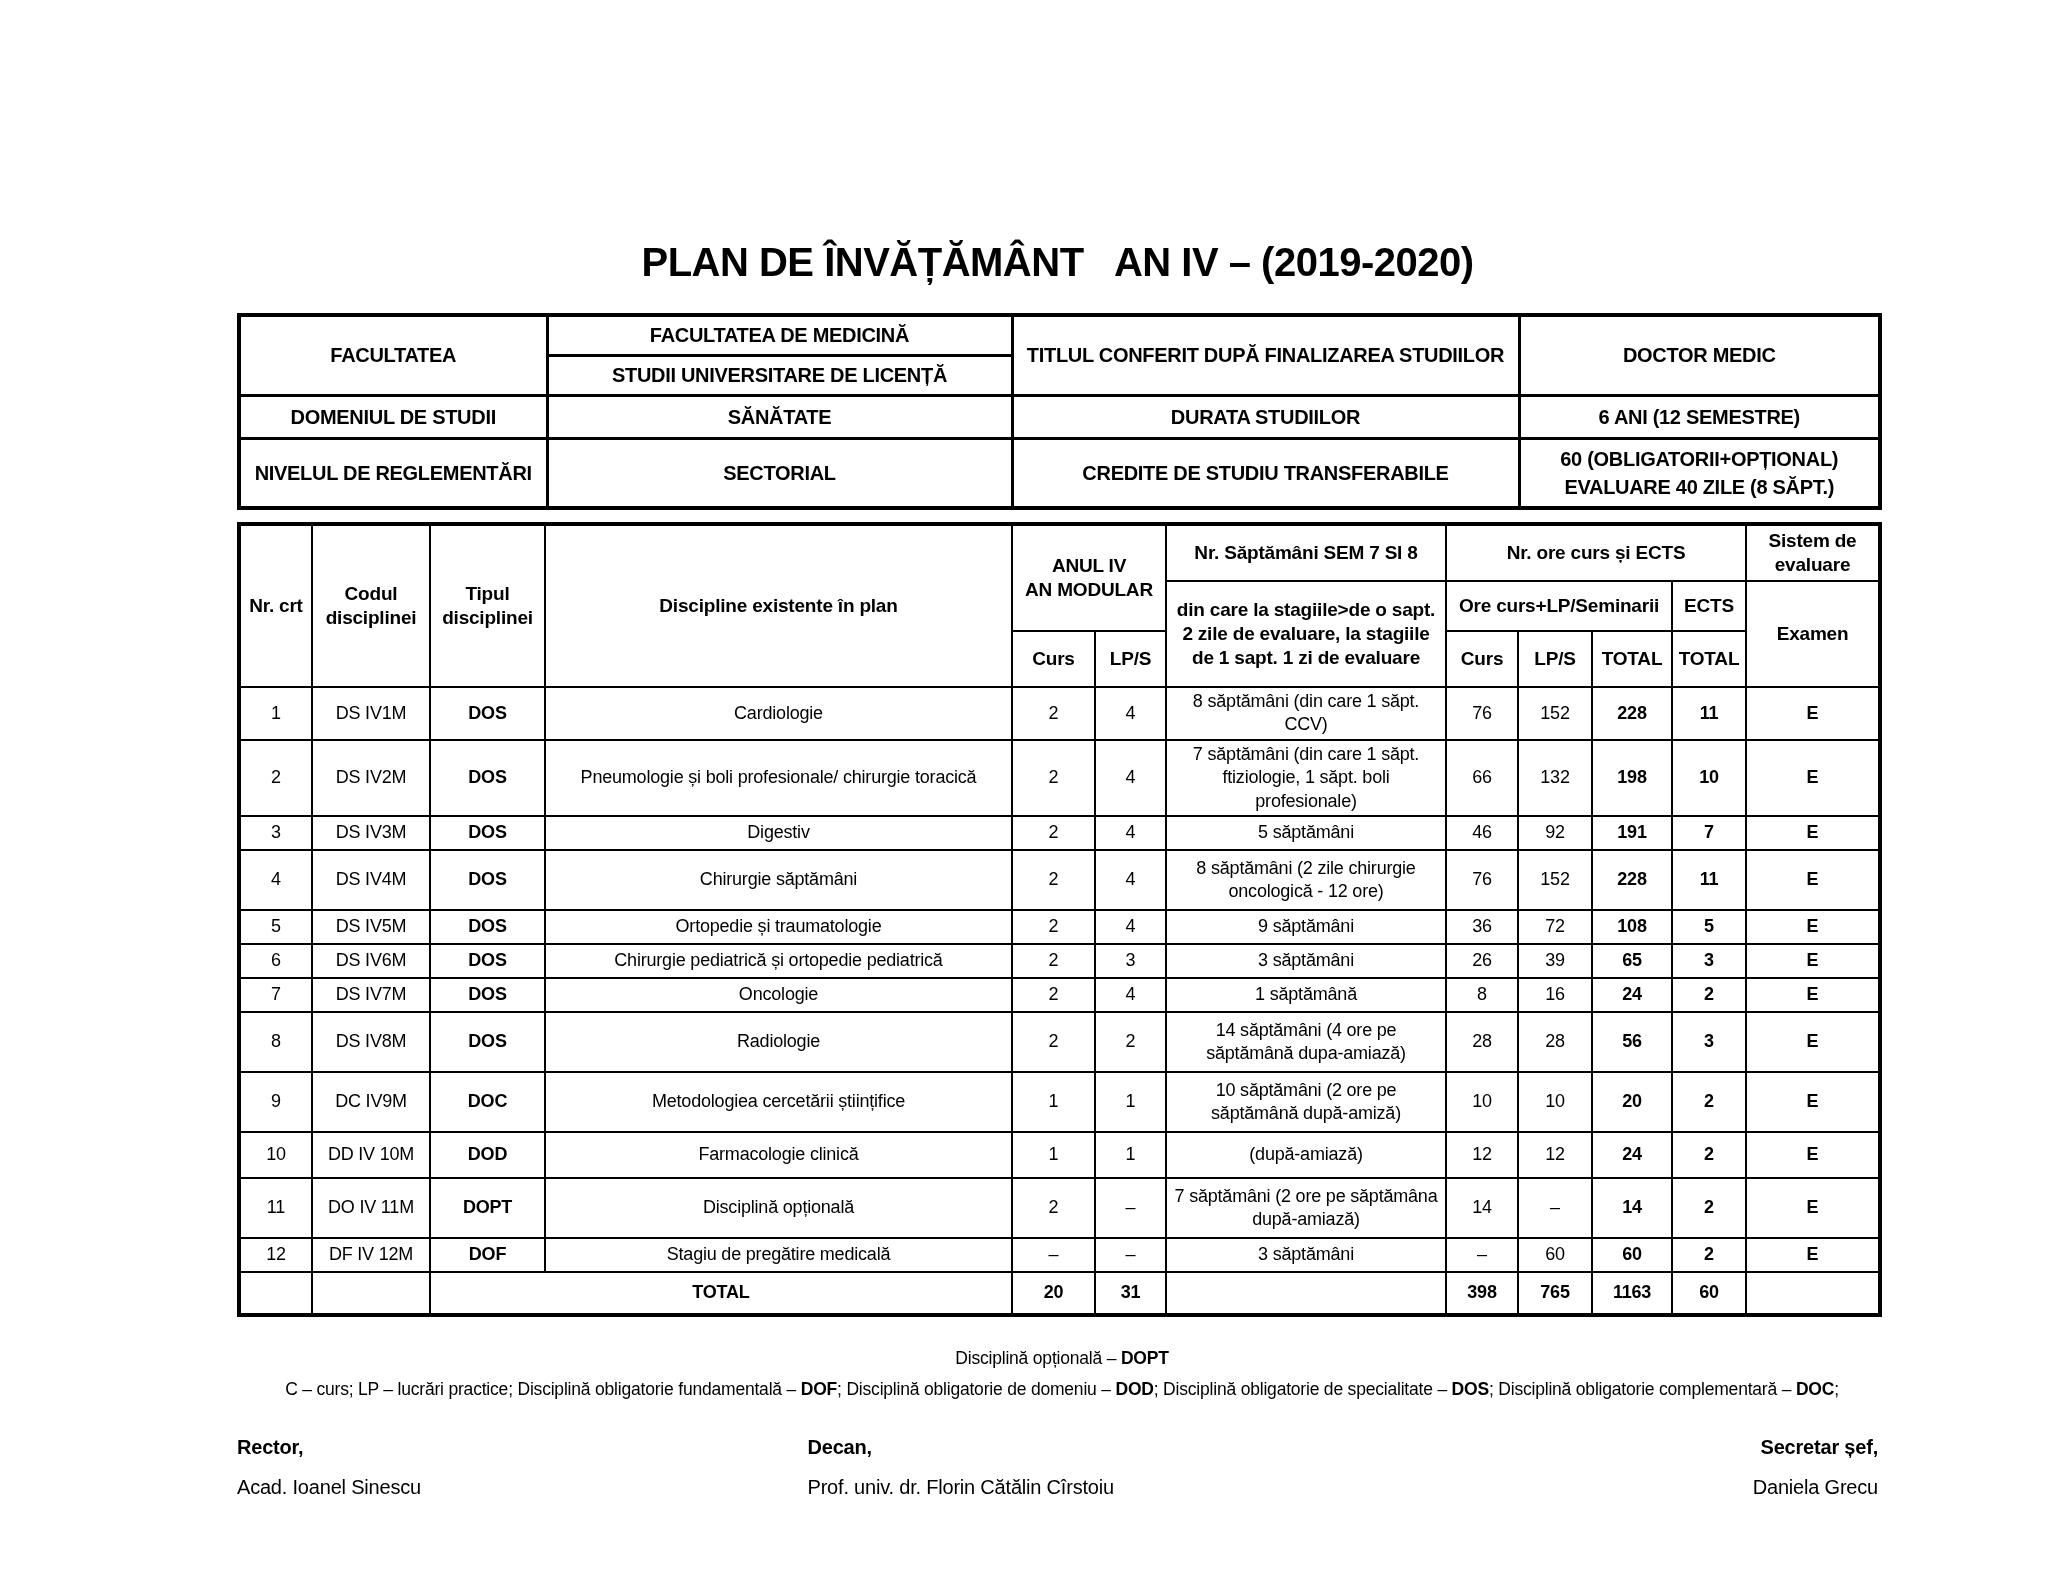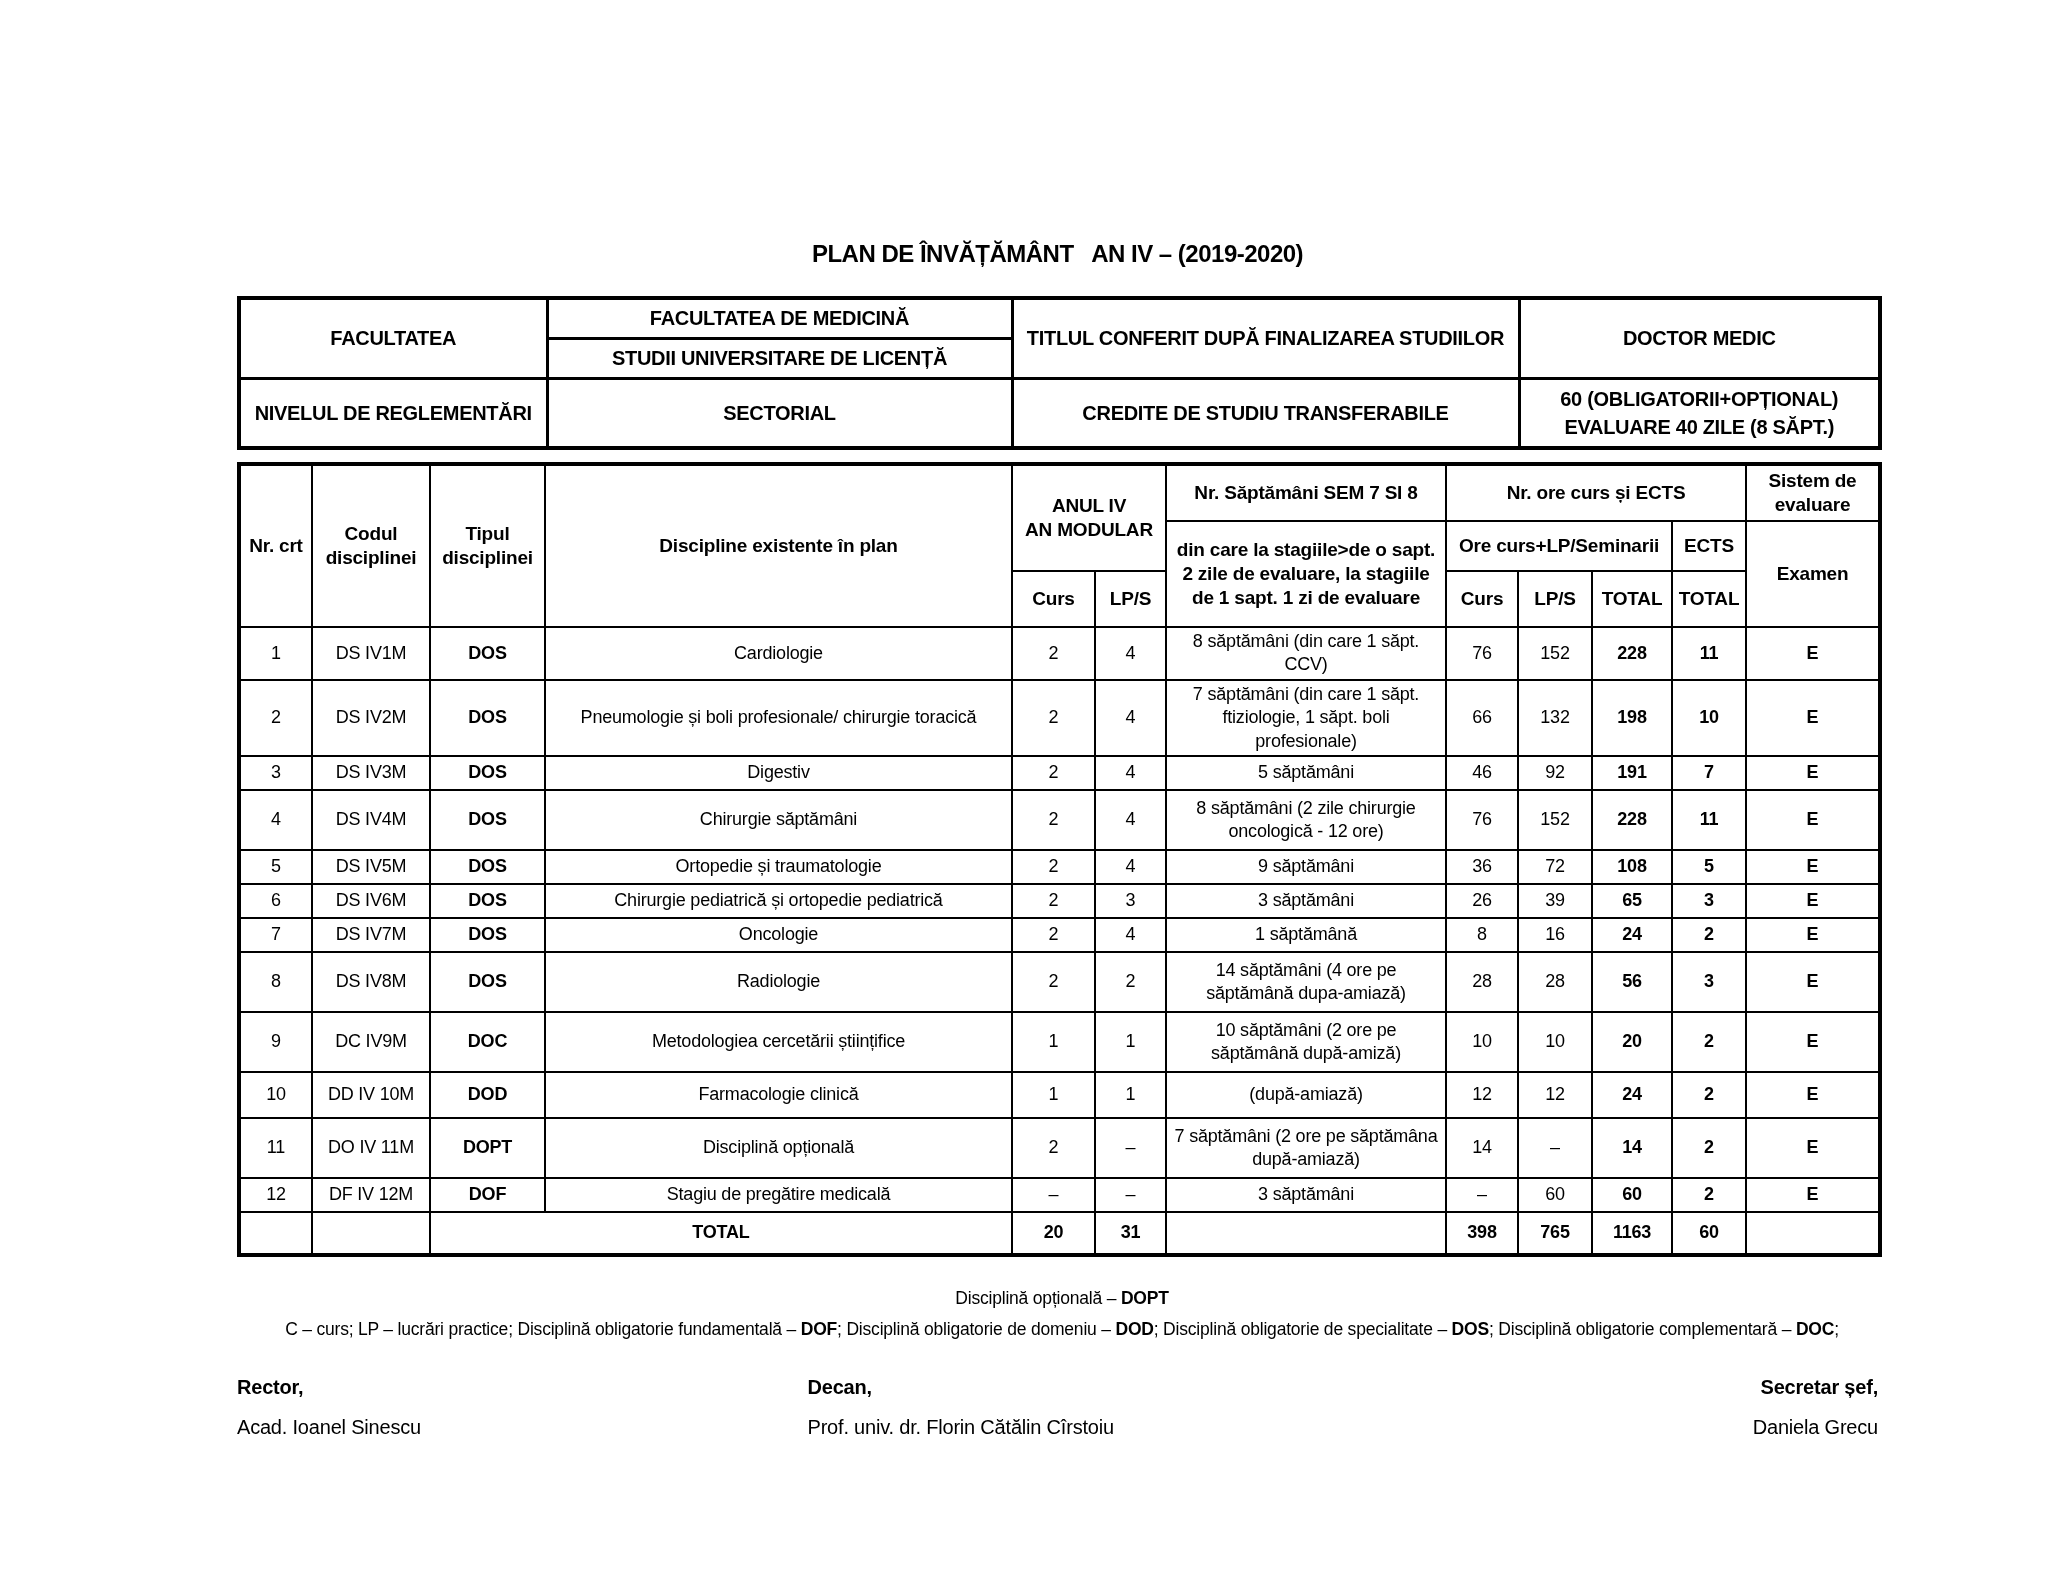--- a/index.html
+++ b/index.html
@@ -10,21 +10,21 @@
     background: #ffffff;
     color: #000000;
     font-family: "Liberation Sans", sans-serif;
     overflow: hidden;
   }
   .content { margin-left: 237px; width: 1641px; }
 
   .doc-title {
     padding-top: 240px;
     text-align: center;
-    font-size: 24px;
+    font-size: 40px;
     font-weight: bold;
     letter-spacing: -0.5px;
     white-space: pre;
   }
 
   table { border-collapse: collapse; table-layout: fixed; }
 
   
   .info-table { margin-top: 28px; width: 1641px; border: 4px solid #000; }
   .info-table td {
@@ -121,20 +121,26 @@
       </colgroup>
       <tbody>
           <tr>
         <td>FACULTATEA</td>
         <td class="p0">
           <div class="split-top">FACULTATEA DE MEDICINĂ</div>
           <div class="split-bottom">STUDII UNIVERSITARE DE LICENȚĂ</div>
         </td>
         <td>TITLUL CONFERIT DUPĂ FINALIZAREA STUDIILOR</td>
         <td>DOCTOR MEDIC</td>
+      </tr>
+      <tr class="info-r2">
+        <td>DOMENIUL DE STUDII</td>
+        <td>SĂNĂTATE</td>
+        <td>DURATA STUDIILOR</td>
+        <td>6 ANI (12 SEMESTRE)</td>
       </tr>
       <tr class="info-r3">
         <td>NIVELUL DE REGLEMENTĂRI</td>
         <td>SECTORIAL</td>
         <td>CREDITE DE STUDIU TRANSFERABILE</td>
         <td>
           <div>60 (OBLIGATORII+OPȚIONAL)</div>
           <div>EVALUARE 40 ZILE (8 SĂPT.)</div>
         </td>
       </tr>

